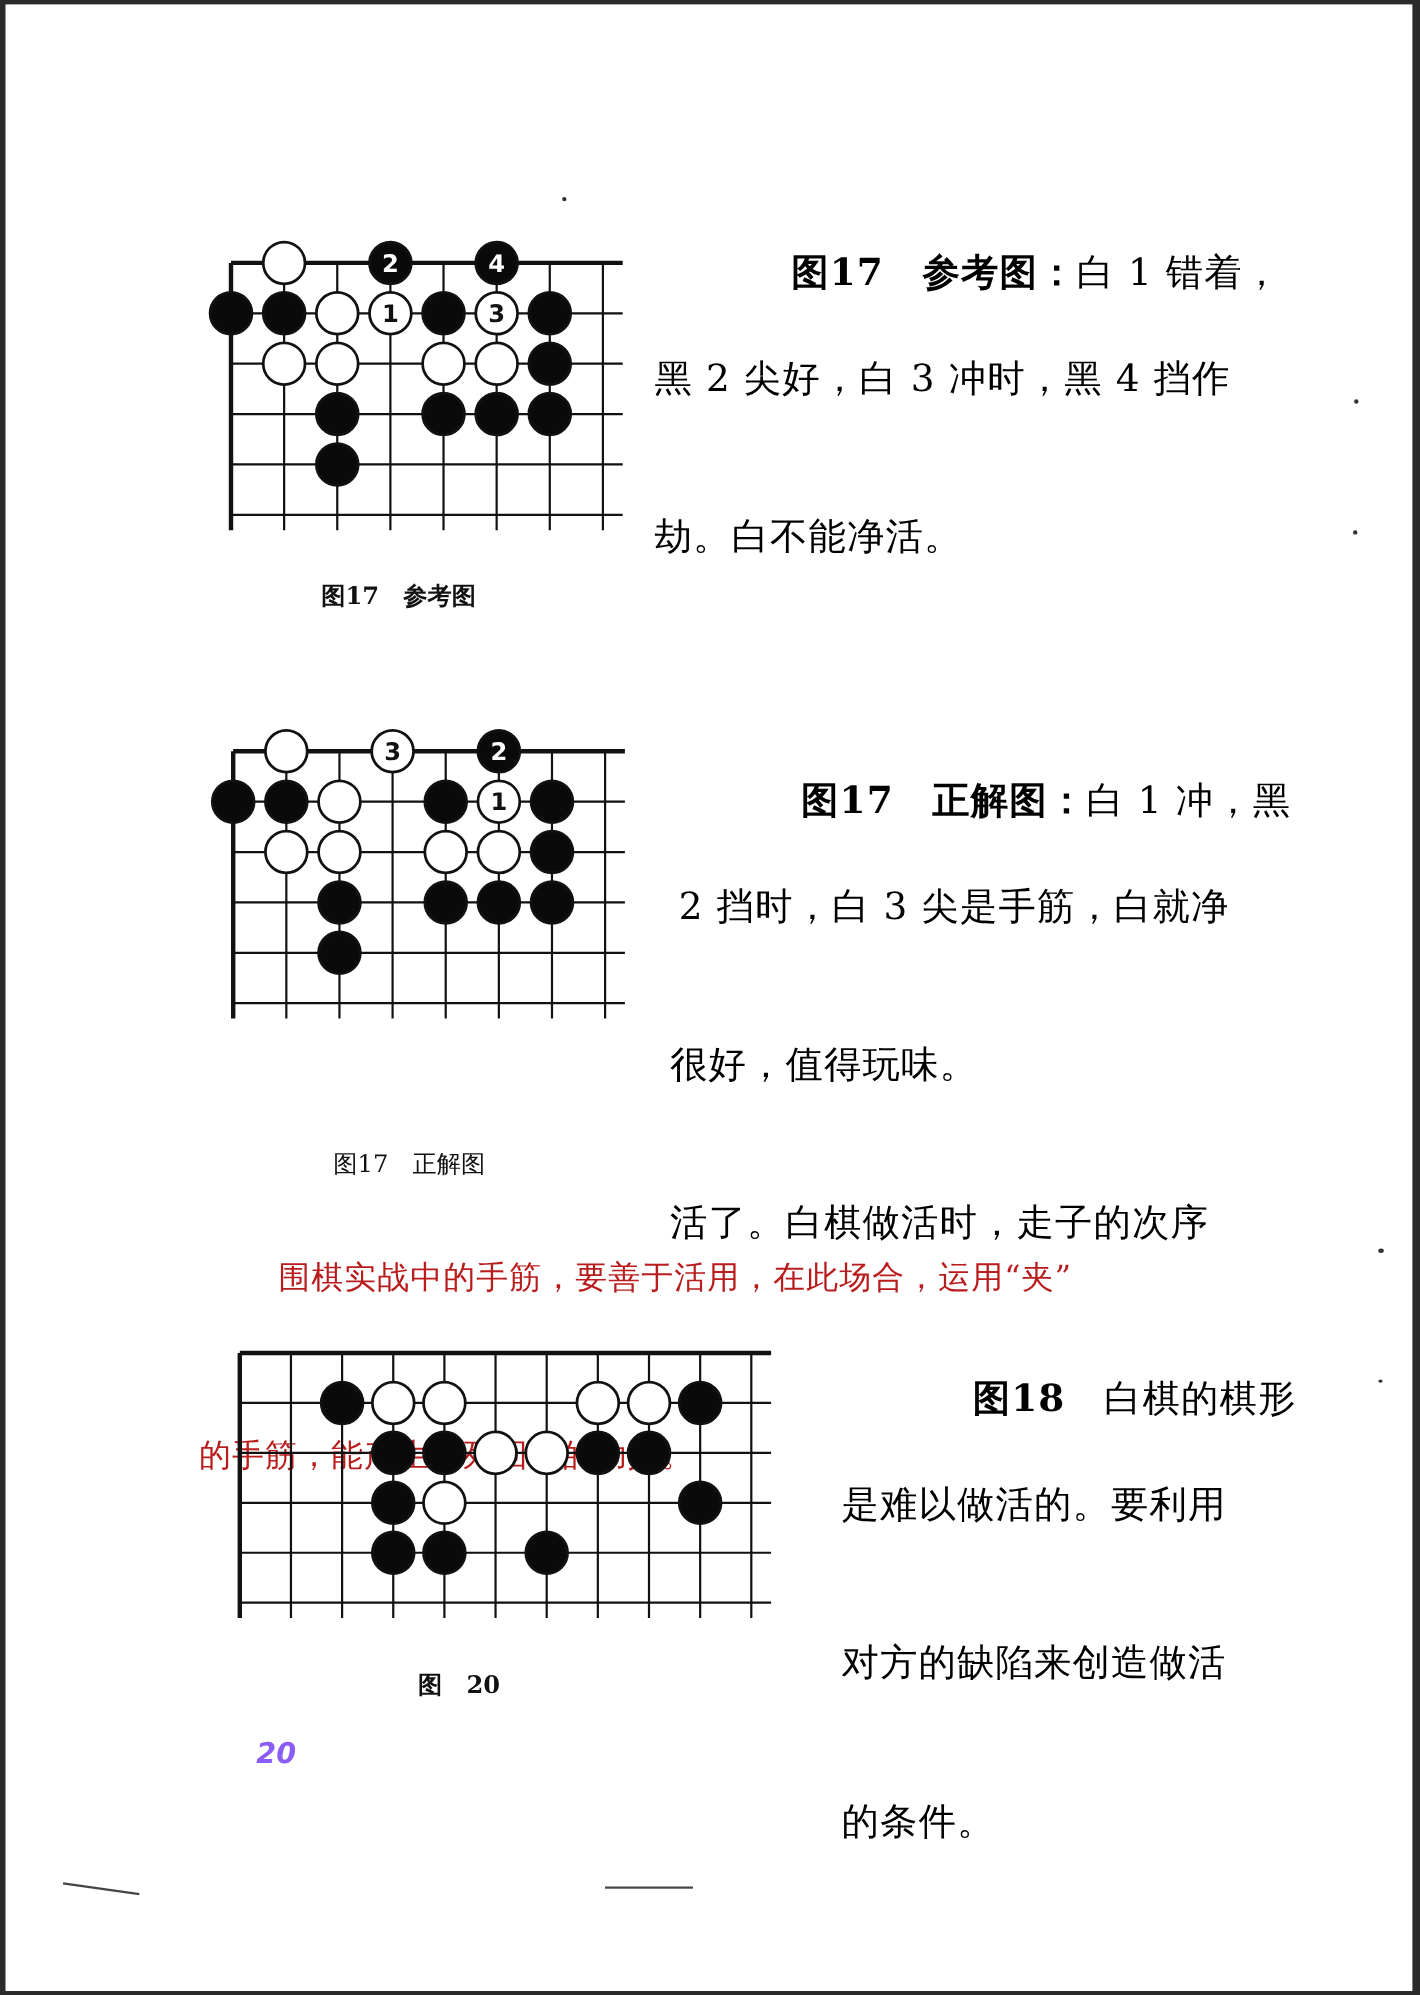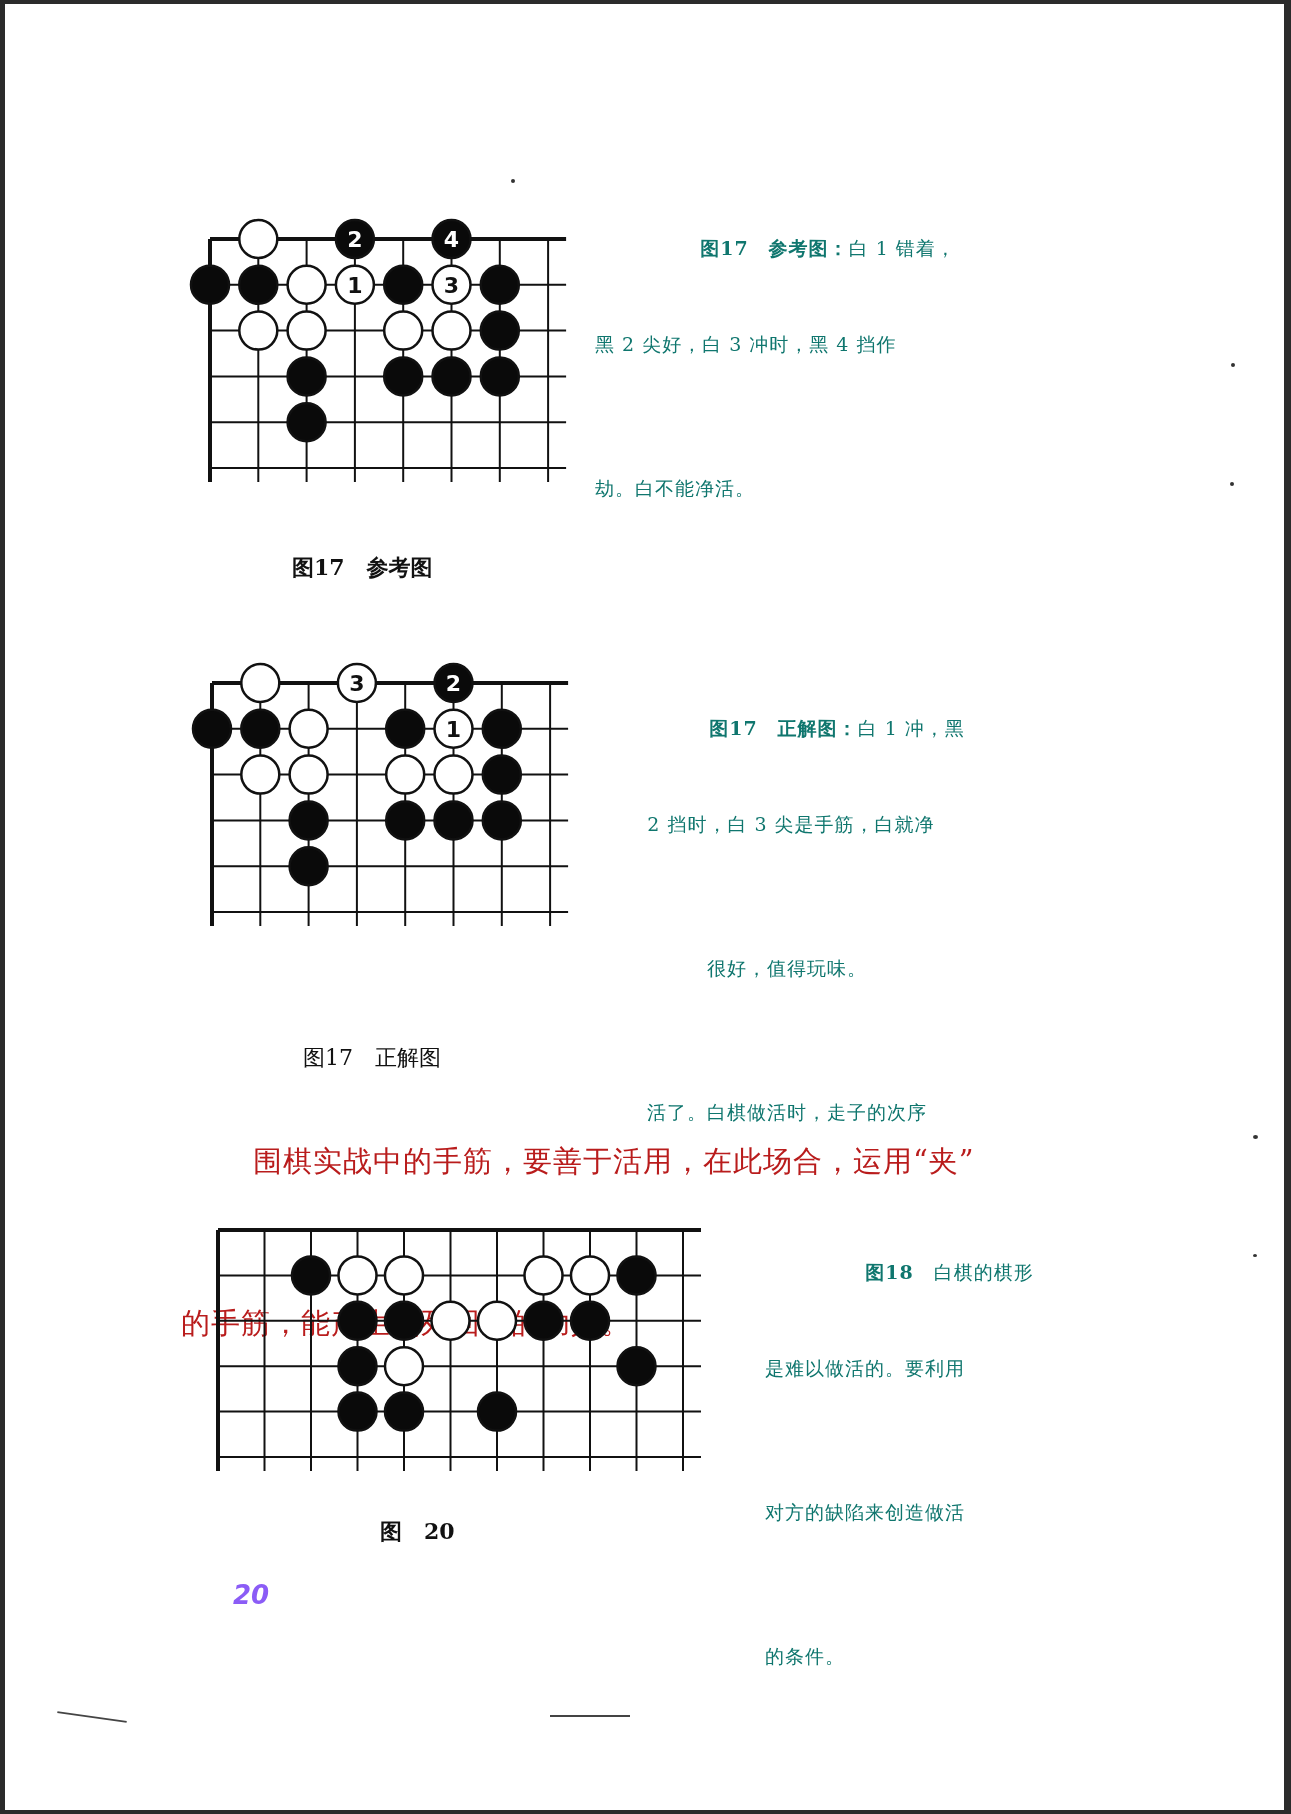--- a/index.html
+++ b/index.html
@@ -12,22 +12,22 @@
   }
   .page {
     position: absolute;
     left: 5px; top: 4px;
     width: 1279px; height: 1806px;
     background: #ffffff;
   }
   .abs { position: absolute; }
   .board svg { display: block; overflow: visible; }
   .desc {
-    color: #0f766e;
-    font-size: 19px;
+    color: #000000;
+    font-size: 34px;
     line-height: 48px;
     letter-spacing: 1px;
     white-space: pre;
   }
   .desc .head { font-weight: bold; }
   .caption {
     color: #111;
     font-size: 22px;
     font-weight: bold;
     white-space: pre;
@@ -134,21 +134,21 @@
         <g>
           <circle cx="301.6" cy="418.2" r="19" fill="#0a0a0a" stroke="#111" stroke-width="2.5"></circle>
         </g>
       </svg>
     </div>
   <div class="abs desc" style="left:590px; top:172px;">
     <span style="padding-left:77px;"><span class="head">图17　参考图：</span><span>白 1 错着，</span></span>
     <div style="margin-left:0;">黑 2 尖好，白 3 冲时，黑 4 挡作</div>
     <div>劫。白不能净活。</div>
   </div>
-  <div class="abs caption" style="left:287px; top:549px;">图17　参考图</div>
+  <div class="abs caption" style="left:287px; top:523px;">图17　参考图</div>
 
   <div class="abs board" style="left:0;top:0;width:0;height:0;">
       <svg width="1" height="1" style="position: absolute; left: 0px; top: 0px;">
         <line x1="207" y1="679" x2="563.0999999999999" y2="679" stroke="#111" stroke-width="4"></line>
         <line x1="207" y1="724.8" x2="563.0999999999999" y2="724.8" stroke="#111" stroke-width="2"></line>
         <line x1="207" y1="770.6" x2="563.0999999999999" y2="770.6" stroke="#111" stroke-width="2"></line>
         <line x1="207" y1="816.4" x2="563.0999999999999" y2="816.4" stroke="#111" stroke-width="2"></line>
         <line x1="207" y1="862.2" x2="563.0999999999999" y2="862.2" stroke="#111" stroke-width="2"></line>
         <line x1="207" y1="908" x2="563.0999999999999" y2="908" stroke="#111" stroke-width="2"></line>
         <line x1="207" y1="679" x2="207" y2="922" stroke="#111" stroke-width="4"></line>
@@ -214,21 +214,21 @@
           <circle cx="448.5" cy="816.4" r="19" fill="#0a0a0a" stroke="#111" stroke-width="2.5"></circle>
         </g>
         <g>
           <circle cx="496.79999999999995" cy="816.4" r="19" fill="#0a0a0a" stroke="#111" stroke-width="2.5"></circle>
         </g>
         <g>
           <circle cx="303.6" cy="862.2" r="19" fill="#0a0a0a" stroke="#111" stroke-width="2.5"></circle>
         </g>
       </svg>
     </div>
-  <div class="abs desc" style="left:604px; top:652px;text-align:center;">
+  <div class="abs desc" style="left:604px; top:652px;">
     <span style="padding-left:72px;"><span class="head">图17　正解图：</span><span>白 1 冲，黑</span></span>
     <div style="padding-left:8px;">2 挡时，白 3 尖是手筋，白就净</div>
     <div>很好，值得玩味。</div>
     <div>活了。白棋做活时，走子的次序</div>
   </div>
   <div class="abs caption" style="left:298px; top:1039px; font-weight:normal;">图17　正解图</div>
 
   <div class="abs body-para" style="left:176px; top:1022px;">
     <div style="padding-left:72px;">围棋实战中的手筋，要善于活用，在此场合，运用“夹”</div>
     <div>的手筋，能产生起死回生的功效。</div>

